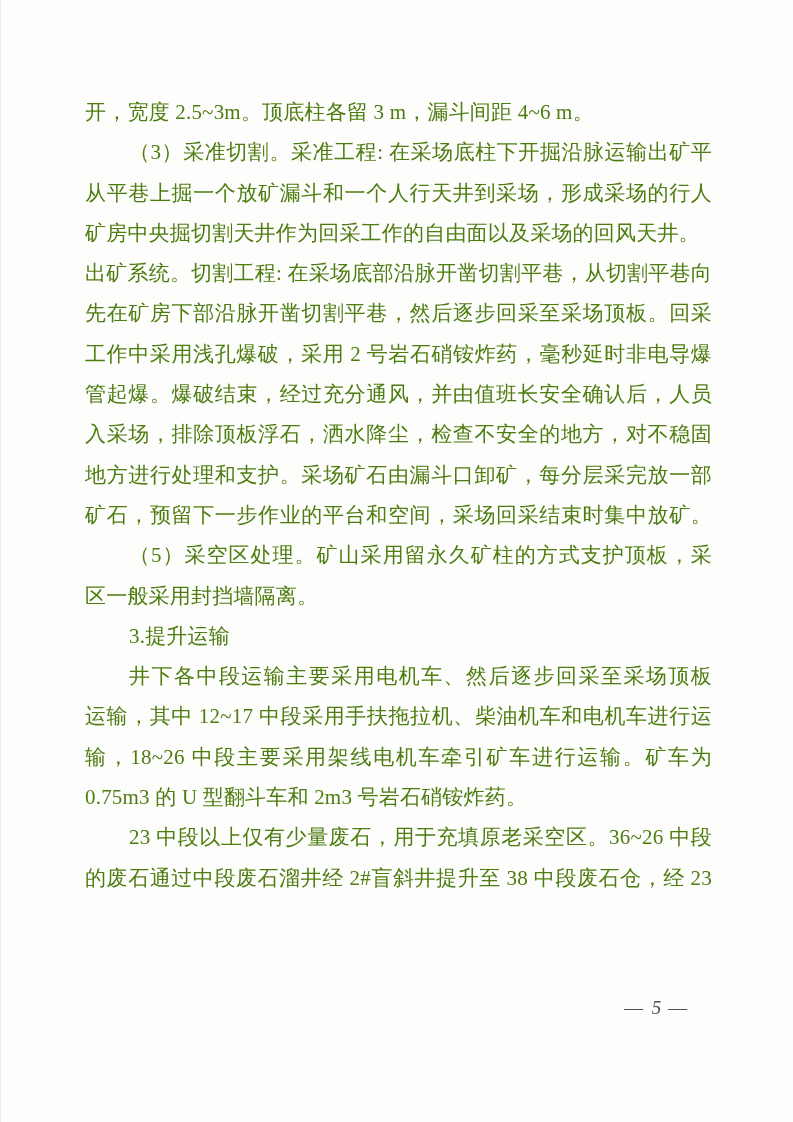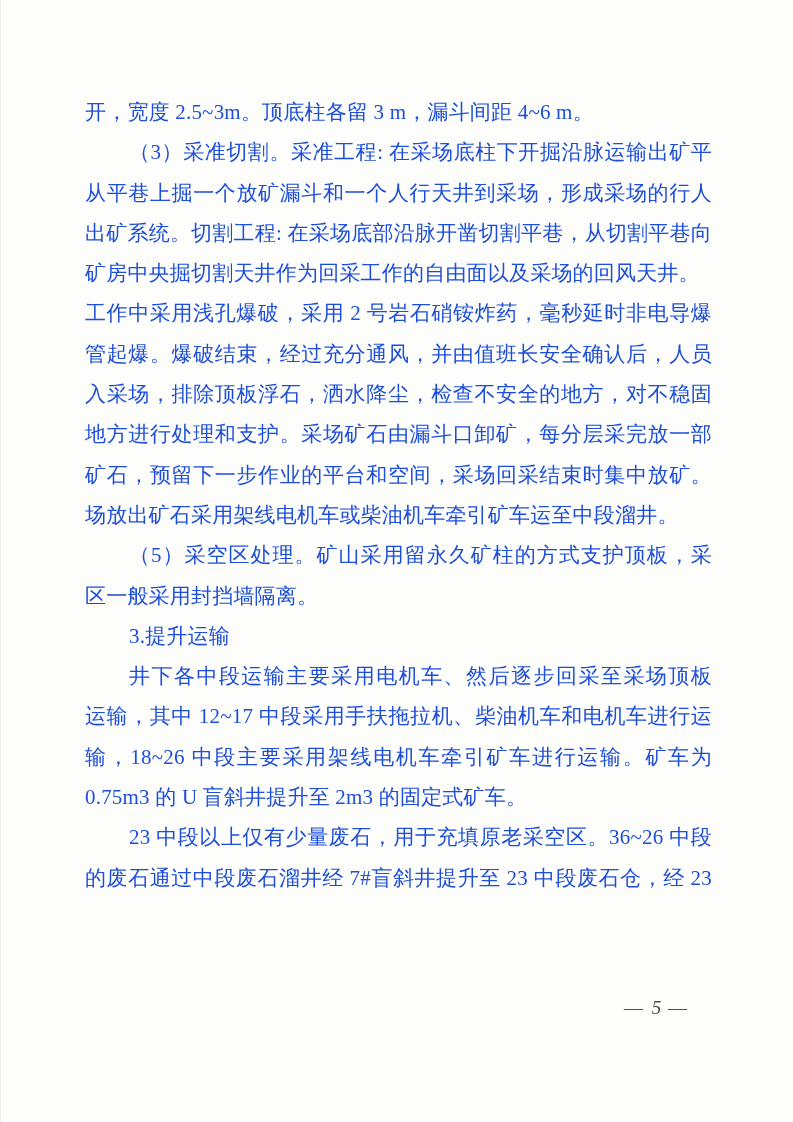--- a/index.html
+++ b/index.html
@@ -27,21 +27,21 @@
     top: 0; left: 0; bottom: 0;
     width: 1px;
     background: #ededeb;
   }
   .textblock {
     position: absolute;
     top: 92px;
     left: 85px;
     width: 627px;
     font-size: 21px;
-    color: #1d4ed8;
+    color: #4d7c0f;
     text-rendering: optimizeLegibility;
   }
   .line {
     height: 40.3px;
     line-height: 40.3px;
     white-space: nowrap;
     text-align: left;
     letter-spacing: 0.2px;
   }
   .line.fill {
@@ -73,32 +73,32 @@
 </head>
 <body>
 
 <div class="scan-edge-top"></div>
 <div class="scan-edge-left"></div>
 
 <div class="textblock">
     <div class="line">开，宽度 2.5~3m。顶底柱各留 3 m，漏斗间距 4~6 m。</div>
     <div class="line indent fill">（3）采准切割。采准工程: 在采场底柱下开掘沿脉运输出矿平巷，</div>
     <div class="line fill">从平巷上掘一个放矿漏斗和一个人行天井到采场，形成采场的行人及</div>
+    <div class="line">矿房中央掘切割天井作为回采工作的自由面以及采场的回风天井。</div>
     <div class="line fill">出矿系统。切割工程: 在采场底部沿脉开凿切割平巷，从切割平巷向</div>
-    <div class="line">矿房中央掘切割天井作为回采工作的自由面以及采场的回风天井。</div>
+    <div class="line fill">先在矿房下部沿脉开凿切割平巷，然后逐步回采至采场顶板。回采</div>
     <div class="line fill">工作中采用浅孔爆破，采用 2 号岩石硝铵炸药，毫秒延时非电导爆</div>
     <div class="line fill">管起爆。爆破结束，经过充分通风，并由值班长安全确认后，人员进</div>
     <div class="line fill">入采场，排除顶板浮石，洒水降尘，检查不安全的地方，对不稳固的</div>
     <div class="line fill">地方进行处理和支护。采场矿石由漏斗口卸矿，每分层采完放一部分</div>
     <div class="line fill">矿石，预留下一步作业的平台和空间，采场回采结束时集中放矿。采</div>
-    <div class="line">场放出矿石采用架线电机车或柴油机车牵引矿车运至中段溜井。</div>
     <div class="line indent fill">（5）采空区处理。矿山采用留永久矿柱的方式支护顶板，采空</div>
     <div class="line">区一般采用封挡墙隔离。</div>
     <div class="line indent">3.提升运输</div>
     <div class="line indent fill">井下各中段运输主要采用电机车、然后逐步回采至采场顶板</div>
     <div class="line fill">运输，其中 12~17 中段采用手扶拖拉机、柴油机车和电机车进行运</div>
     <div class="line fill">输，18~26 中段主要采用架线电机车牵引矿车进行运输。矿车为</div>
-    <div class="line">0.75m3 的 U 盲斜井提升至 2m3 的固定式矿车。</div>
+    <div class="line">0.75m3 的 U 型翻斗车和 2m3 号岩石硝铵炸药。</div>
     <div class="line indent fill">23 中段以上仅有少量废石，用于充填原老采空区。36~26 中段</div>
-    <div class="line fill">的废石通过中段废石溜井经 7#盲斜井提升至 23 中段废石仓，经 23</div>
+    <div class="line fill">的废石通过中段废石溜井经 2#盲斜井提升至 38 中段废石仓，经 23</div>
   </div>
 
 <div class="page-number"><span>—</span> <em>5</em> <span>—</span></div>
 
 </body></html>

